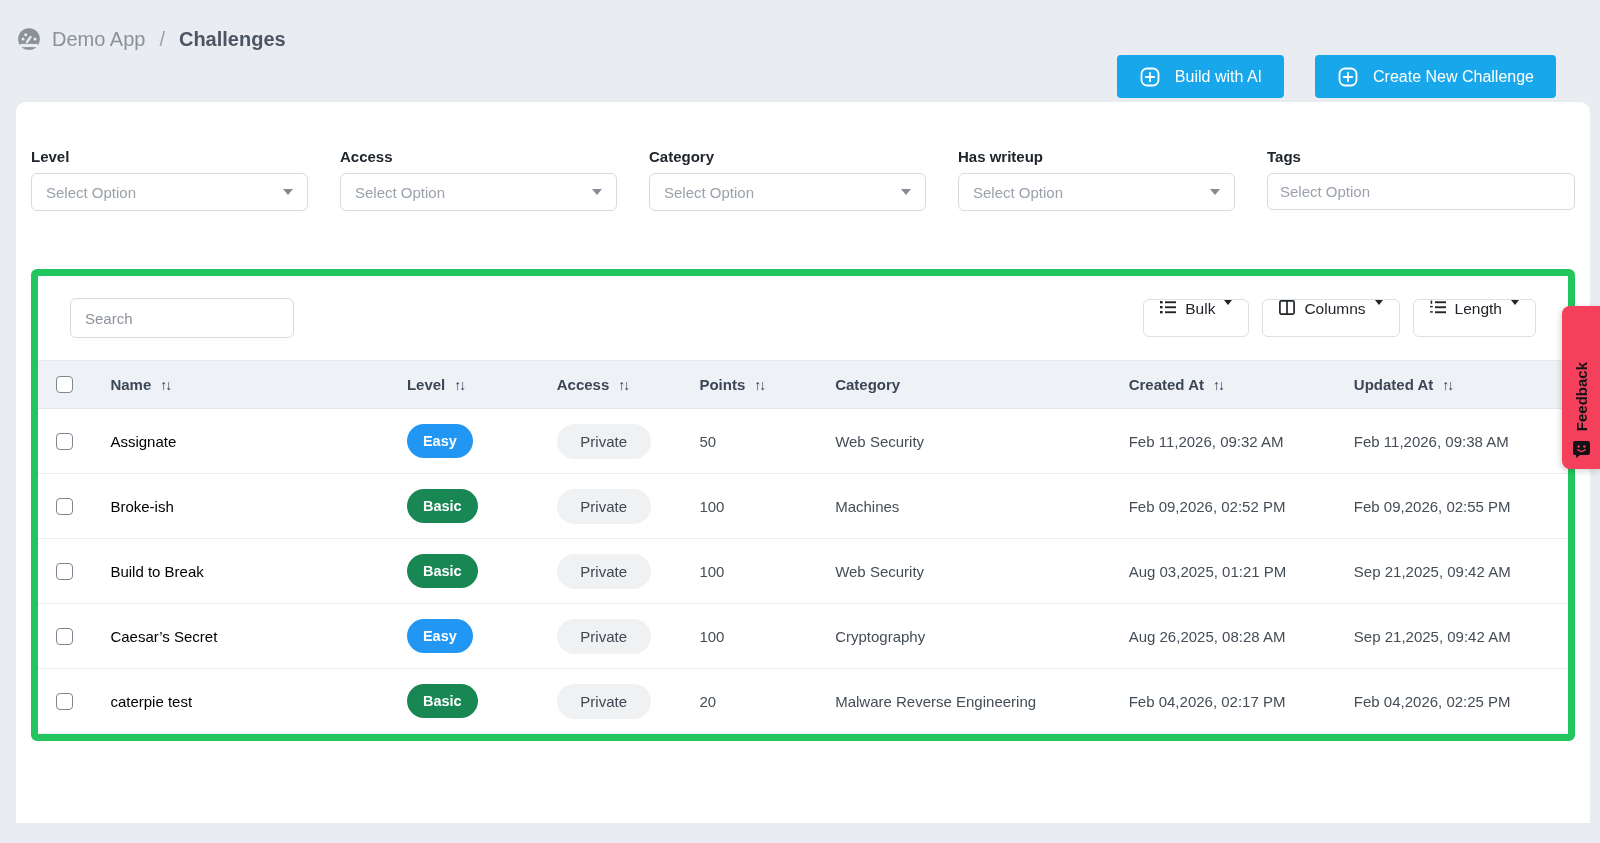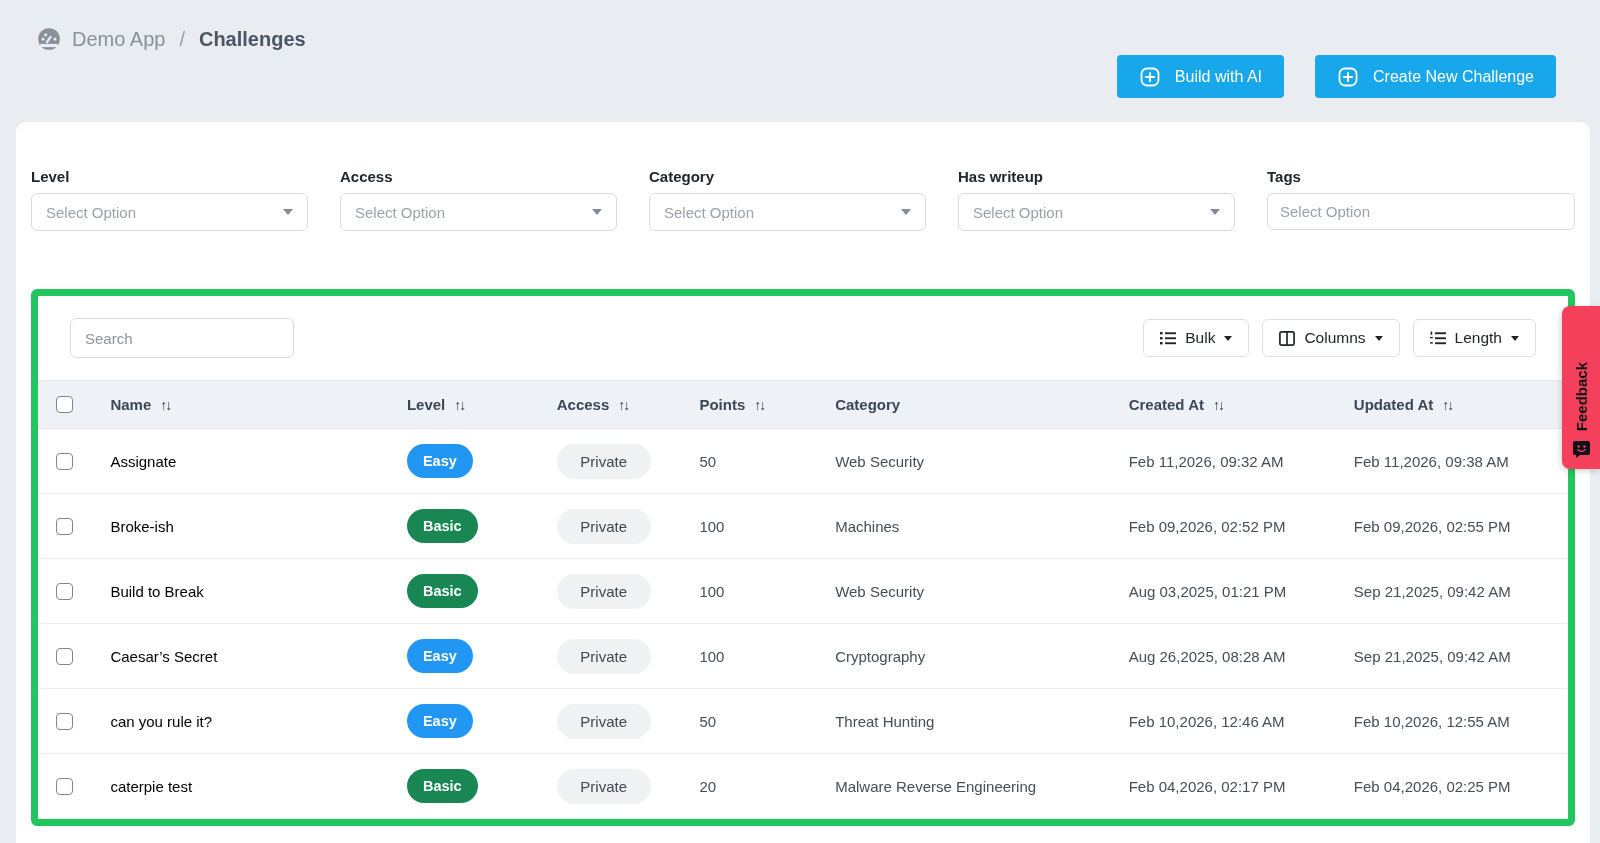--- a/index.html
+++ b/index.html
@@ -4,21 +4,21 @@
 <style>
   * { box-sizing: border-box; }
   html, body {
     margin: 0; padding: 0;
     width: 1600px; height: 843px;
     overflow: hidden;
     background: #e9edf2;
     font-family: "Liberation Sans", sans-serif;
   }
   
-  .topbar { position: relative; height: 122px; margin-left: 20px; }
+  .topbar { position: relative; height: 102px; }
   .breadcrumb {
     position: absolute; left: 16px; top: 26px;
     display: flex; align-items: center; gap: 10px;
     font-size: 20px;
   }
   .breadcrumb .app { color: #8b9199; }
   .breadcrumb .sep { color: #9aa0a8; margin: 0 4px; }
   .breadcrumb .page { color: #4b5563; font-weight: 700; }
   .top-actions {
     position: absolute; right: 44px; top: 55px;
@@ -78,21 +78,21 @@
   }
   .search-input {
     width: 224px; height: 40px;
     border: 1px solid #d7dbe0; border-radius: 6px;
     padding: 0 14px; font-size: 15px; font-family: inherit; color: #333;
     outline: none;
   }
   .search-input::placeholder { color: #8d939c; }
   .toolbar-btns { display: flex; gap: 13px; }
   .btn-light {
-    display: flex; align-items: center; gap: 9px;
+    display: flex; gap: 9px;
     background: #fff; border: 1px solid #dbe0e5; border-radius: 6px;
     height: 38px; padding: 0 16px;
     font-size: 15.5px; color: #212529; font-family: inherit;
     cursor: pointer;
   }
   .btn-light .caret { border-top-color: #212529; border-left-width: 4.5px; border-right-width: 4.5px; border-top-width: 5px; }
   
   table { width: 100%; border-collapse: collapse; table-layout: fixed; }
   thead th {
     background: #eef2f7;
@@ -342,32 +342,20 @@
             <td><span class="pill">Private</span></td>
             <td>100</td>
             <td>Cryptography</td>
             <td>Aug 26,2025, 08:28 AM</td>
             <td>Sep 21,2025, 09:42 AM</td>
           </tr>
           <tr>
             <td class="cb-cell">
               <div class="checkbox"></div>
             </td>
-            <td><a class="name-link">can you rule it?</a></td>
-            <td><span class="badge" style="background: rgb(33, 150, 243);">Easy</span></td>
-            <td><span class="pill">Private</span></td>
-            <td>50</td>
-            <td>Threat Hunting</td>
-            <td>Feb 10,2026, 12:46 AM</td>
-            <td>Feb 10,2026, 12:55 AM</td>
-          </tr>
-          <tr>
-            <td class="cb-cell">
-              <div class="checkbox"></div>
-            </td>
             <td><a class="name-link">caterpie test</a></td>
             <td><span class="badge" style="background: rgb(25, 135, 84);">Basic</span></td>
             <td><span class="pill">Private</span></td>
             <td>20</td>
             <td>Malware Reverse Engineering</td>
             <td>Feb 04,2026, 02:17 PM</td>
             <td>Feb 04,2026, 02:25 PM</td>
           </tr>
         </tbody>
     </table>

